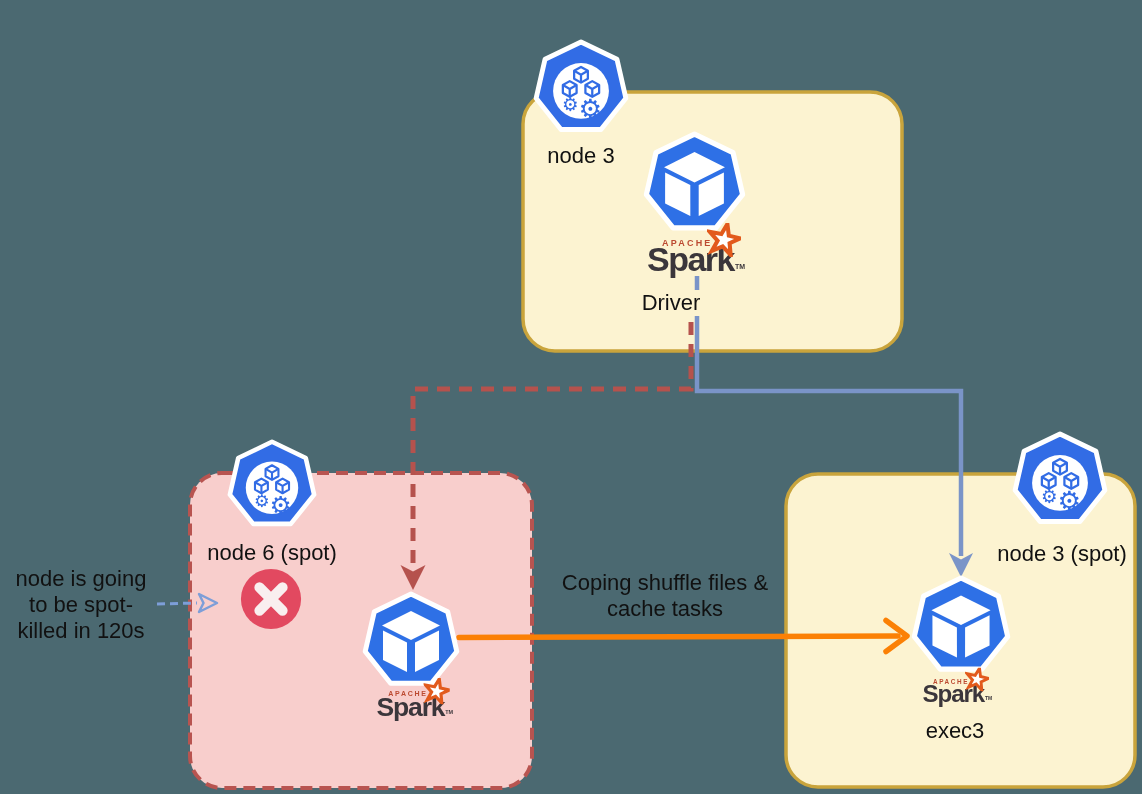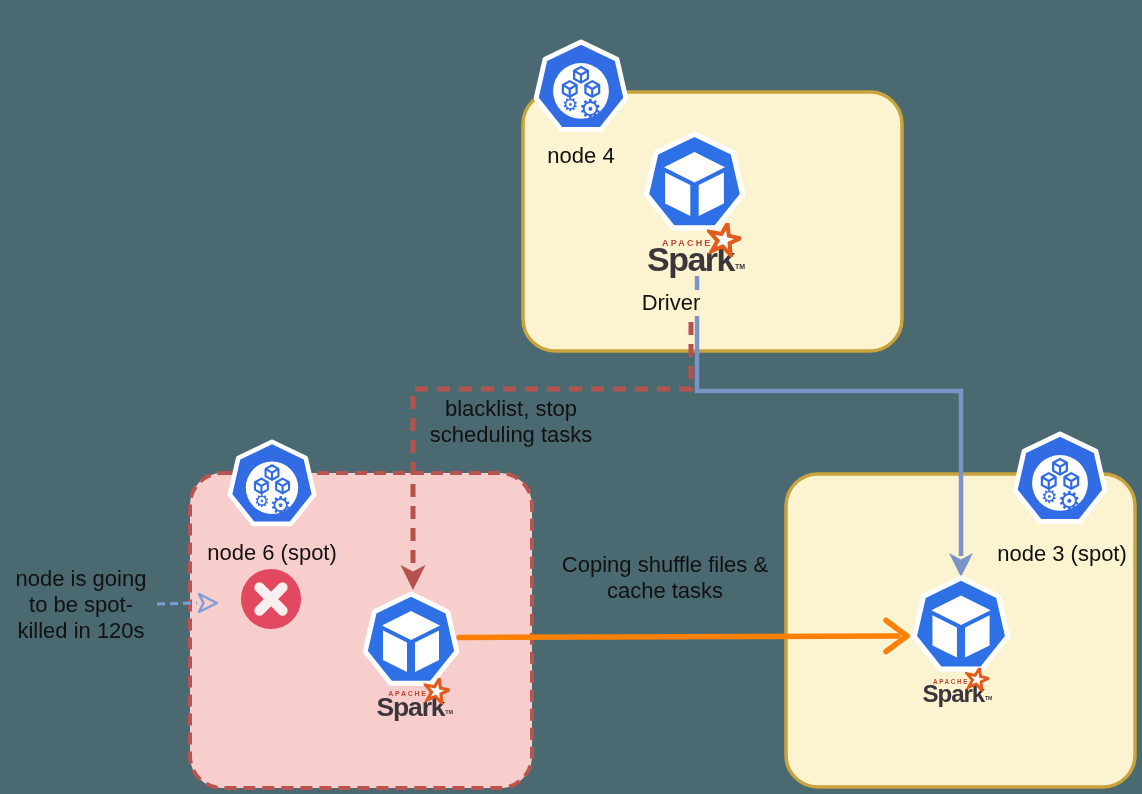--- a/index.html
+++ b/index.html
@@ -139,33 +139,30 @@
       </svg>
   </div>
   <div class="spark-logo" style="left:921px;top:671px;transform:scale(0.71)">
     <span class="apache">APACHE</span>
     <span class="word"><span>Spark</span><span class="tm">TM</span></span>
     <svg class="star" viewBox="0 0 100 100">
         <use href="#sym-star"></use>
       </svg>
   </div>
 
-  <div class="lbl" style="left:481px;top:143px;width:200px">node 4</div>
+  <div class="lbl" style="left:481px;top:143px;width:200px">node 3</div>
   <div class="lbl pod-label-knockout" style="left:601px;top:290px;width:140px">Driver</div>
 
   <div class="lbl" style="left:172px;top:540px;width:200px">node 6 (spot)</div>
 
   <div class="lbl" style="left:962px;top:541px;width:200px">node 3 (spot)</div>
+  <div class="lbl" style="left:855px;top:718px;width:200px">exec3</div>
 
-  <div class="lbl" style="left:391px;top:396px;width:240px">
-    <div>blacklist, stop</div>
-    <div>scheduling tasks</div>
-  </div>
 
-  <div class="lbl" style="left:535px;top:552px;width:260px">
+  <div class="lbl" style="left:535px;top:570px;width:260px">
     <div>Coping shuffle files &amp;</div>
     <div>cache tasks</div>
   </div>
 
   <div class="lbl" style="left:-5px;top:566px;width:172px">
     <div>node is going</div>
     <div>to be spot-</div>
     <div>killed in 120s</div>
   </div>
 

